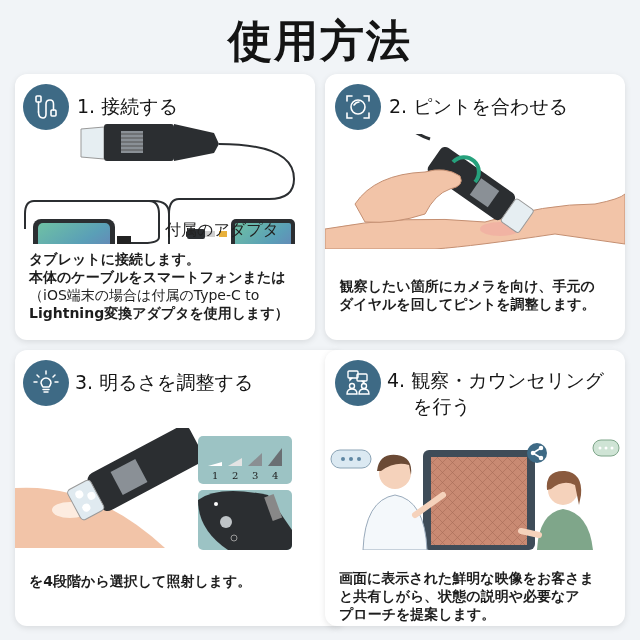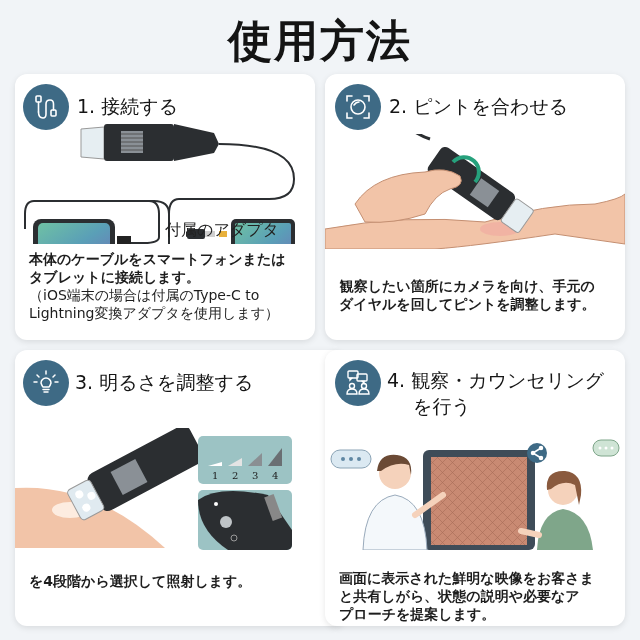--- a/index.html
+++ b/index.html
@@ -85,24 +85,24 @@
 
     <rect x="168" y="110" width="18" height="10" rx="2" fill="#2b2e31"></rect>
     <rect x="186" y="112" width="10" height="6" fill="#cfcfcf"></rect>
     <rect x="200" y="112" width="8" height="6" fill="#e8b13c"></rect>
 
     <rect x="212" y="100" width="64" height="60" rx="5" fill="#2b2e31"></rect>
     <rect x="216" y="104" width="56" height="50" rx="2" fill="url(#scr)"></rect>
   </svg>
   <div style="position:absolute; left:150px; top:146px; font-size:16px; color:#222;text-align:center;">付属のアダプタ</div>
   <div class="desc" style="left:14px; top:176px;">
+    <div>タブレットに接続します。</div>
     <div>本体のケーブルをスマートフォンまたは</div>
-    <div>タブレットに接続します。</div>
     <div style="font-weight:normal;">（iOS端末の場合は付属のType-C to</div>
-    <div style="font-weight:normal;">Lightning変換アダプタを使用します）</div>
+    <div style="font-weight:bold;">Lightning変換アダプタを使用します）</div>
   </div>
 </div>
 
 <div class="card c2">
   <div class="icon-circle" style="left:10px; top:10px;">
     <svg width="30" height="30" viewBox="0 0 30 30" fill="none" stroke="#fff" stroke-width="1.6" stroke-linecap="round">
       <path d="M4 9 L4 4 L9 4"></path>
         <path d="M21 4 L26 4 L26 9"></path>
         <path d="M4 21 L4 26 L9 26"></path>
         <path d="M21 26 L26 26 L26 21"></path>

